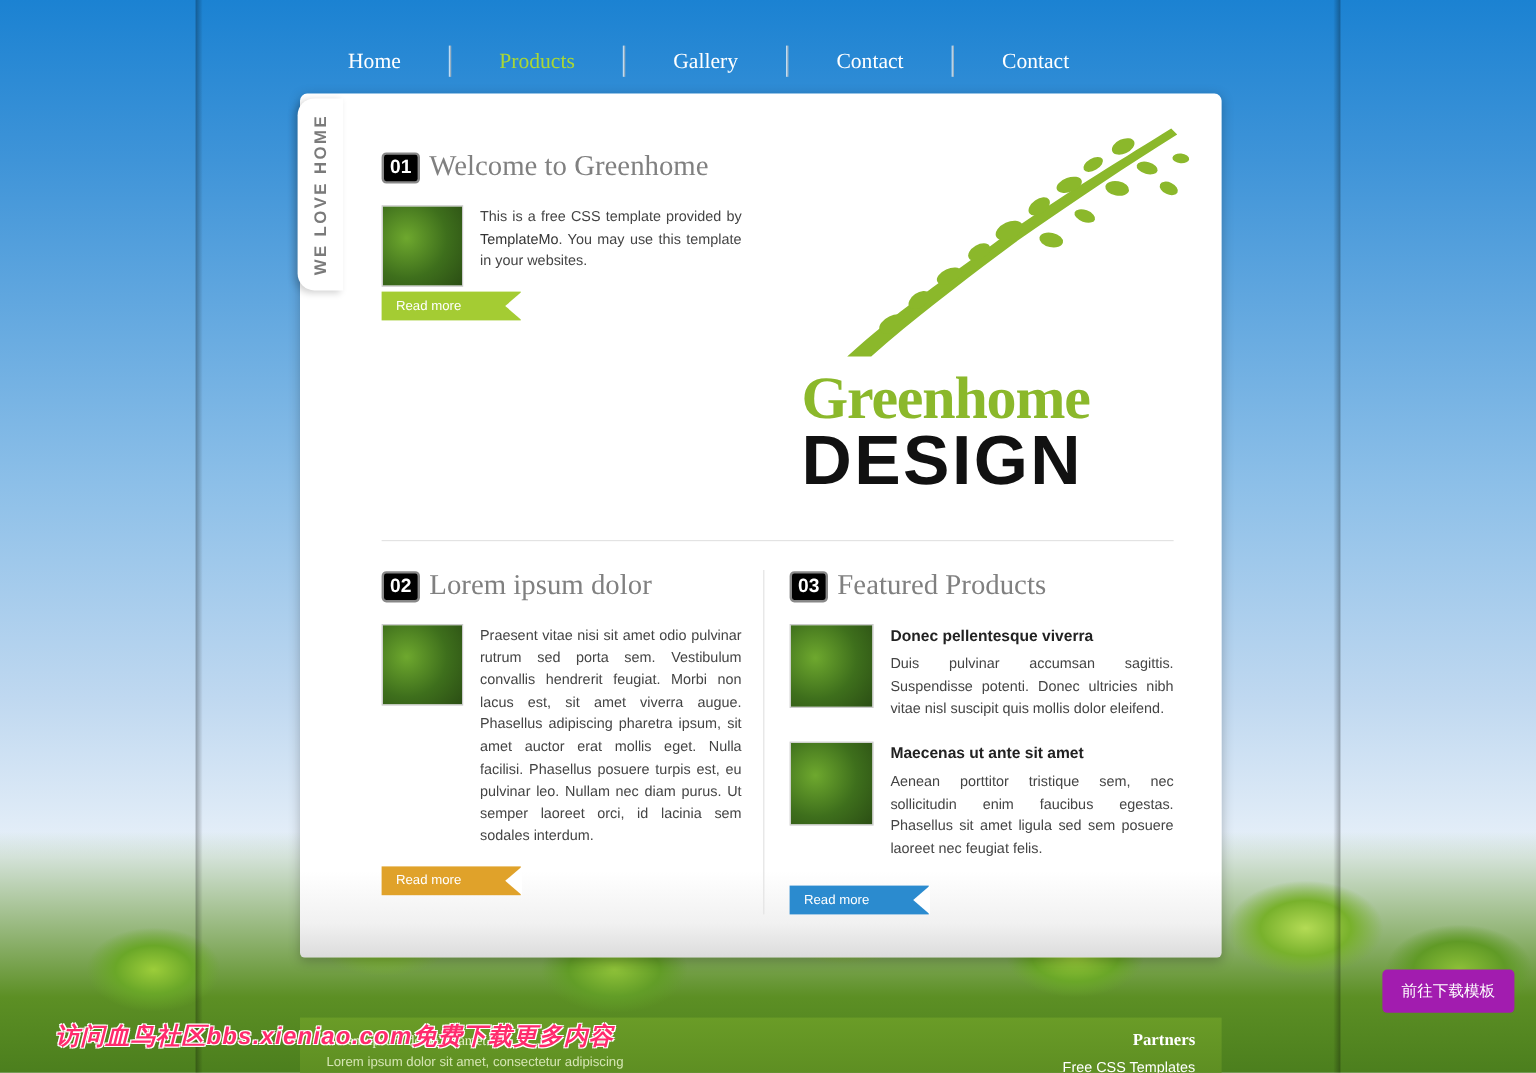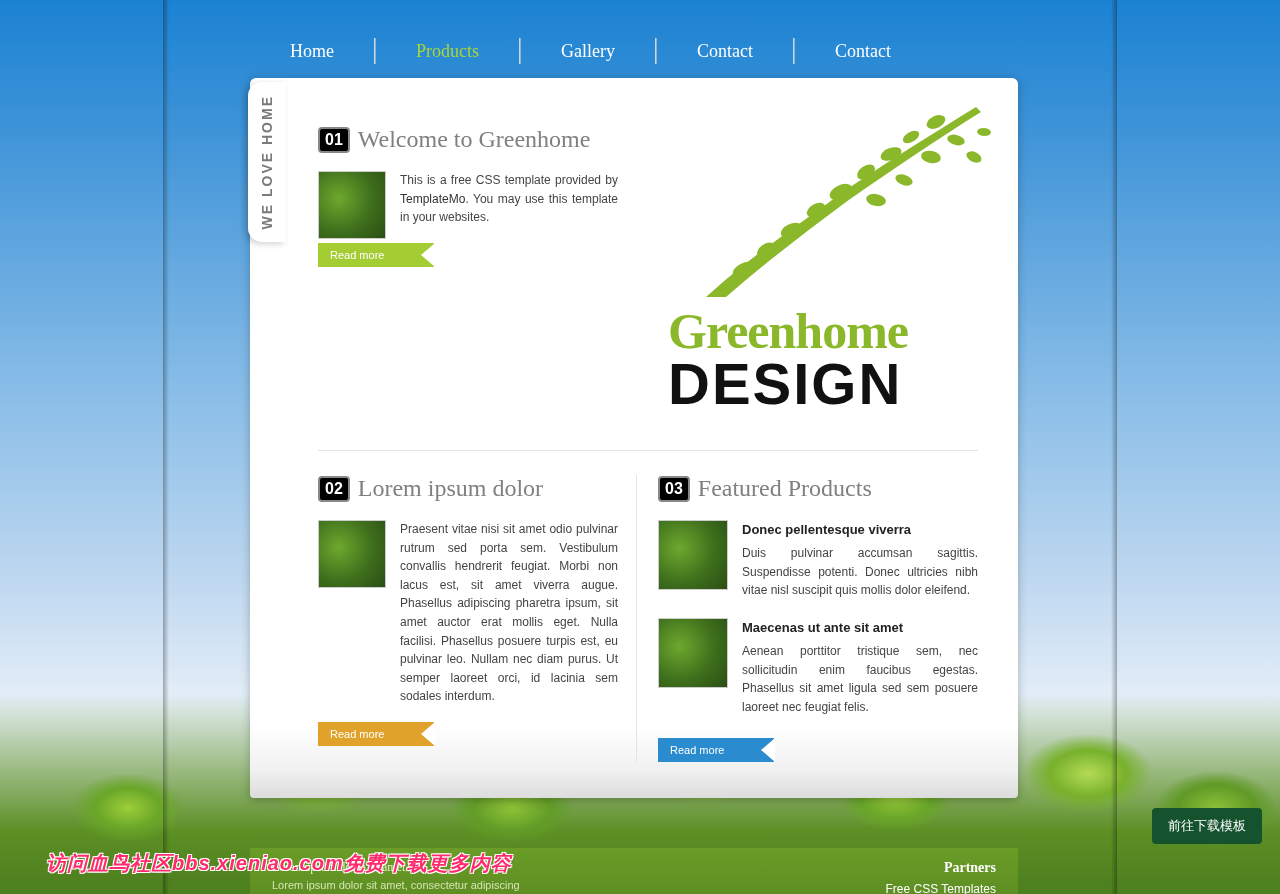--- a/index.html
+++ b/index.html
@@ -178,21 +178,21 @@
 .footer .right { float:right; text-align:right; }
 .footer .ftitle.right-t { color:#fff; font-weight:bold; font-size:14px; }
 .footer .flink { color:#fff; font-size:12px; text-decoration:none; display:block; margin-top:6px; }
 .footer .fsub { color:#d5e5b3; font-size:11px; margin-top:4px; }
 
 
 .cta-download {
   position:absolute;
   right:18px; top:808px;
   width:110px; height:36px;
-  background:#14532d;
+  background:#a21caf;
   color:#fff; font-size:13px;
   border:none; border-radius:4px;
   cursor:pointer;
 }
 .watermark {
   position:absolute;
   left:46px; top:850px;
   color:#ff2b6d;
   font-size:20px;
   font-weight:bold;

